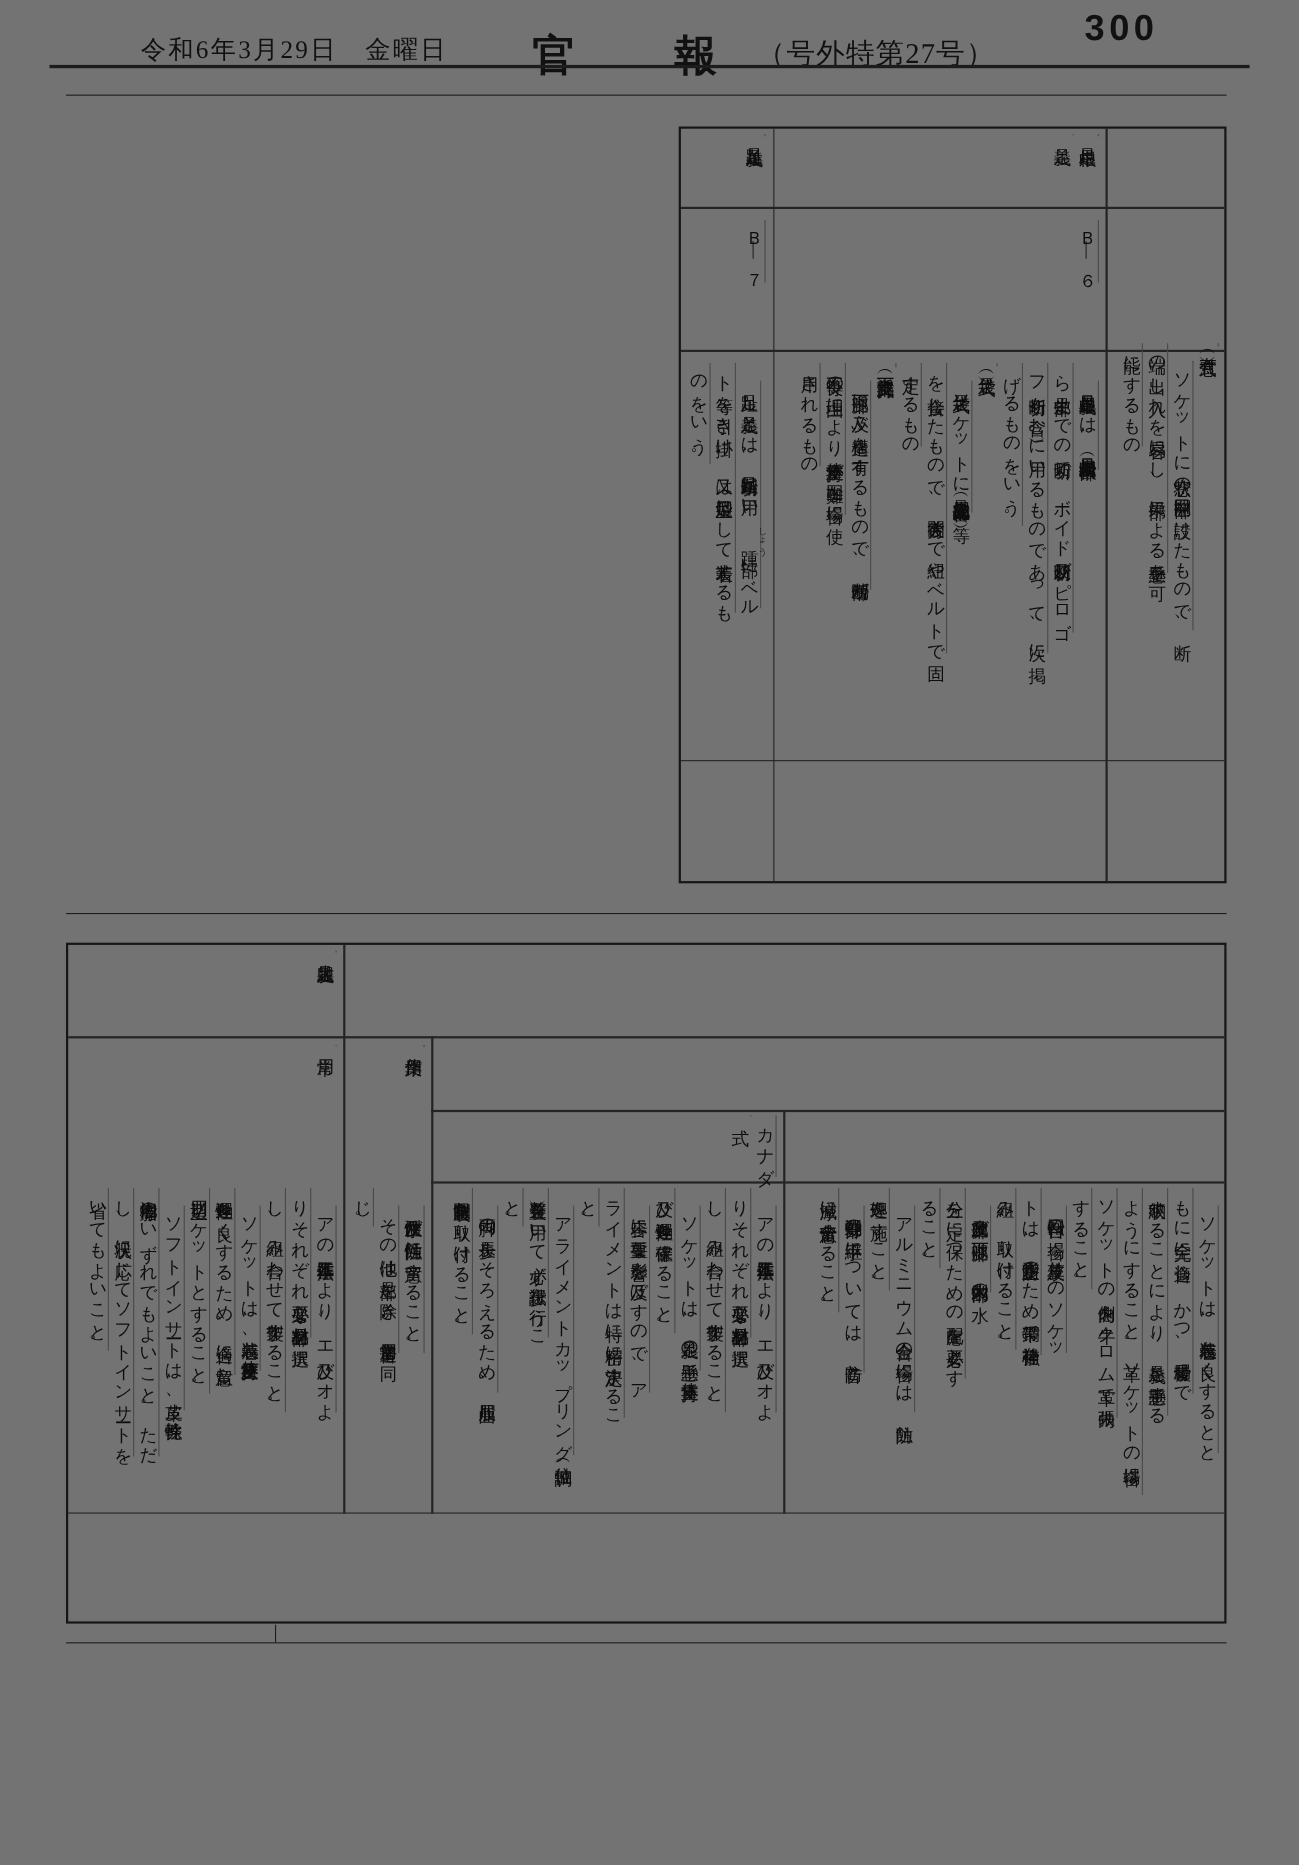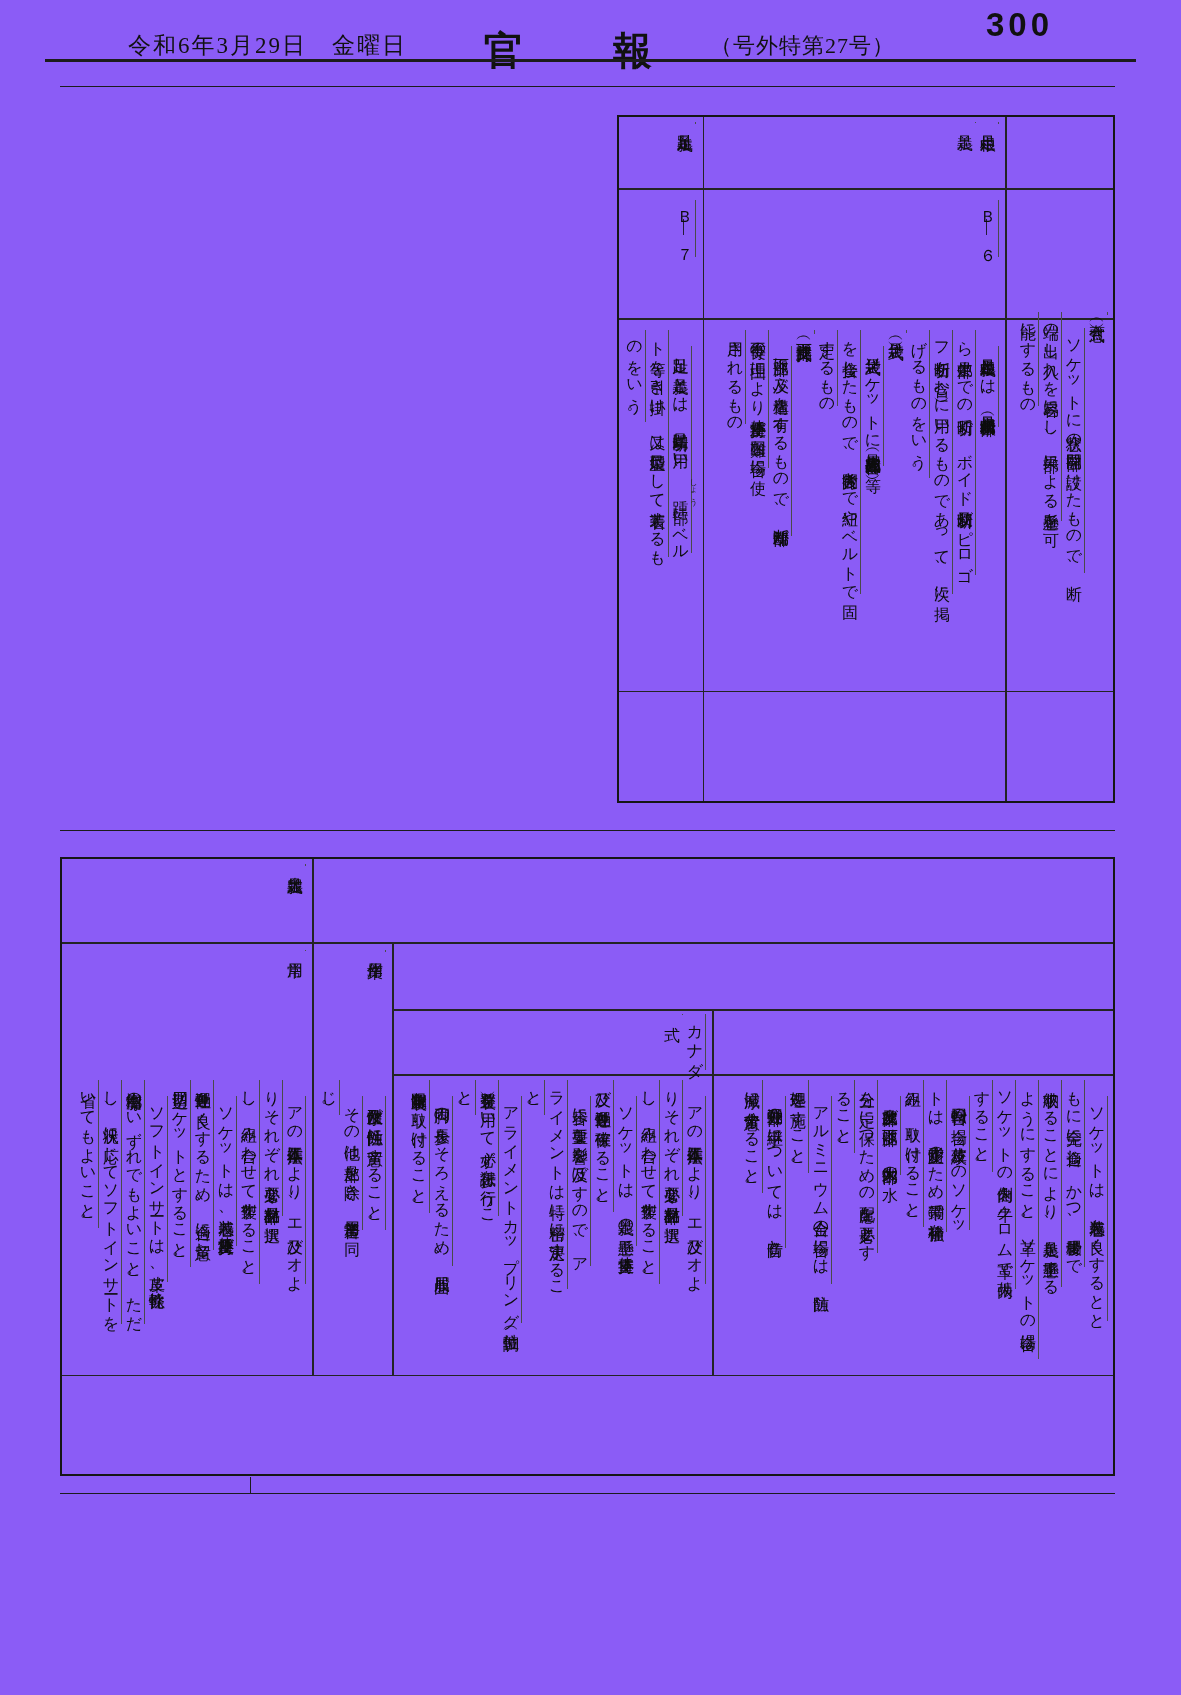--- a/index.html
+++ b/index.html
@@ -1,24 +1,24 @@
 <!DOCTYPE html>
 <html lang="ja"><head>
 <meta charset="utf-8">
 <style>
   html,body { margin:0; padding:0; background:#ffffff; }
   .page {
-    position:relative; width:1181px; height:1695px; background:#8b5cf6;
+    position:relative; width:1181px; height:1695px; background:#737373;
     font-family:"Liberation Serif","DejaVu Serif",serif; color:#111;
     overflow:hidden;
   }
   
   .hdr-date   { position:absolute; left:128px; top:30px; font-size:23px; letter-spacing:2px; }
   .hdr-title  { position:absolute; left:484px; top:24px; font-size:39px; font-weight:bold; letter-spacing:4px; }
-  .hdr-issue  { position:absolute; left:710px; top:31px; font-size:22px; letter-spacing:1px; }
+  .hdr-issue  { position:absolute; left:688px; top:31px; font-size:26px; letter-spacing:1px; }
   .hdr-page   { position:absolute; left:986px; top:6px; font-size:33px; font-weight:bold; letter-spacing:4px;
                 font-family:"Liberation Sans","DejaVu Sans",sans-serif; }
   .rule       { position:absolute; background:#1c1c1c; }
   
   .tbl { position:absolute; border:2px solid #161616; }
   .hline,.vline { position:absolute; background:#242424; }
   
   .vblock {
     position:absolute; writing-mode:vertical-rl; -webkit-writing-mode:vertical-rl;
     font-size:16px; line-height:23px; letter-spacing:0.5px; color:#0d0d0d;

